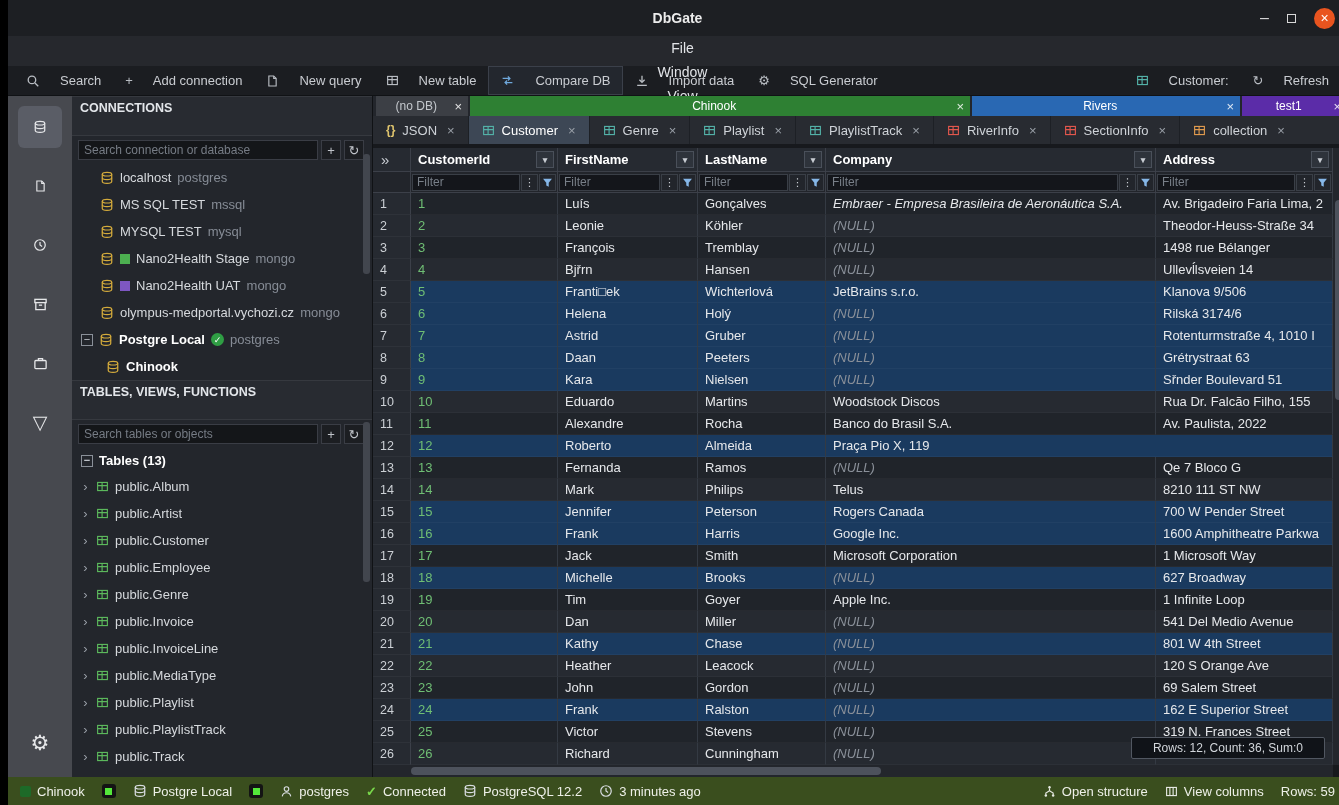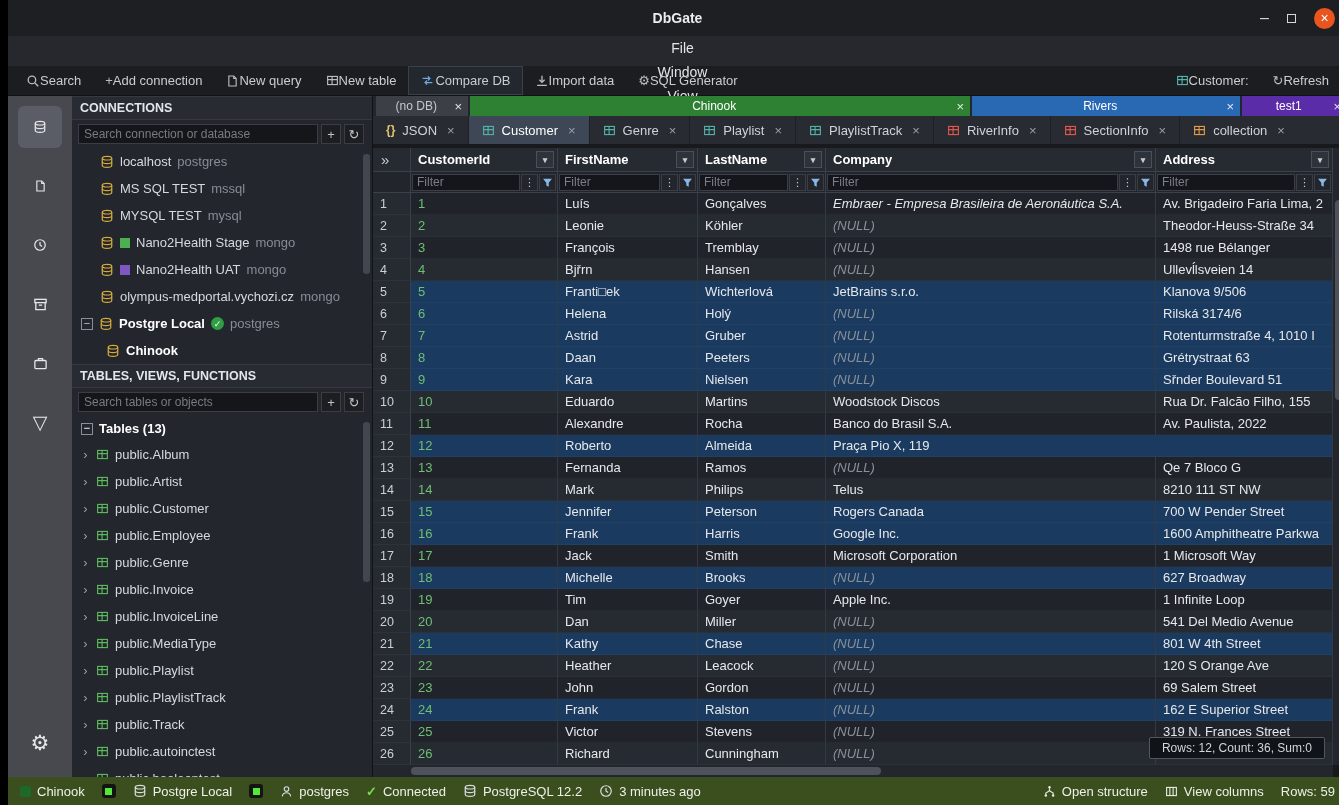--- a/index.html
+++ b/index.html
@@ -13,34 +13,34 @@
   .wincontrols{position:absolute;right:12px;top:0;height:100%;display:flex;align-items:center;gap:18px;}
   .minbtn{color:#d8d8d8;font-size:16px;line-height:10px;}
   .maxbox{width:9px;height:9px;border:1px solid #d8d8d8;display:inline-block;}
   .closebtn{width:21px;height:21px;border-radius:50%;background:#e9541f;color:#fff;display:flex;align-items:center;justify-content:center;font-size:14px;}
 
   
   .menubar{height:30px;background:#26282d;display:flex;align-items:center;padding-left:10px;flex-direction:column;}
   .menu-item{padding:4px 10px;font-size:14px;color:#e2e4e8;cursor:default;}
   .toolbar{height:30px;background:#1b1d21;display:flex;align-items:center;justify-content:space-between;padding:0 6px;border-bottom:1px solid #101215;}
   .toolbar-left,.toolbar-right{display:flex;align-items:center;height:100%;}
-  .toolbar-btn{display:flex;align-items:center;gap:0;padding:0 12px;height:100%;color:#c9ccd1;font-size:13px;}
+  .toolbar-btn{display:flex;align-items:center;gap:20px;padding:0 12px;height:100%;color:#c9ccd1;font-size:13px;}
   .toolbar-btn.active{background:#23272e;box-shadow:inset 0 0 0 1px #3b404a;}
   .icon{display:inline-flex;align-items:center;justify-content:center;line-height:1;}
 
   
   .main{position:absolute;top:96px;left:0;right:0;bottom:28px;display:flex;}
 
   .iconbar{width:64px;background:#47494f;display:flex;flex-direction:column;align-items:center;padding-top:10px;flex:none;}
   .iconbar-item{width:44px;height:42px;display:flex;align-items:center;justify-content:center;margin-bottom:17px;color:#e6e7e9;font-size:19px;border-radius:6px;}
   .iconbar-item.selected{background:#5a5d66;}
   .iconbar-item.bottom{margin-top:auto;margin-bottom:14px;}
 
   .leftpanel{width:301px;background:#23262c;position:relative;overflow:hidden;border-right:1px solid #101215;display:flex;flex-direction:column;flex:none;}
-  .panel-header{height:24px;line-height:23px;background:#282b31;border-top:1px solid #36393f;border-bottom:1px solid #36393f;font-weight:bold;font-size:12.5px;padding-left:8px;color:#e3e6ea;flex:none;}
+  .panel-header{height:40px;line-height:23px;background:#282b31;border-top:1px solid #36393f;border-bottom:1px solid #36393f;font-weight:bold;font-size:12.5px;padding-left:8px;color:#e3e6ea;flex:none;}
   .searchrow{display:flex;align-items:center;padding:4px 8px 4px 6px;gap:3px;flex:none;}
   .search{flex:1;min-width:0;height:20px;background:#141619;border:1px solid #3a3d45;color:#aeb4bc;font-size:12px;padding:0 5px;outline:none;font-family:"Liberation Sans",sans-serif;}
   .search::placeholder{color:#767c85;}
   .mini{width:20px;height:20px;background:#1c1e22;border:1px solid #3a3d45;color:#c0c4ca;font-size:13px;display:flex;align-items:center;justify-content:center;padding:0;}
   .tree{flex:none;}
   .tree-item{height:27px;display:flex;align-items:center;padding-left:9px;gap:6px;font-size:13px;white-space:nowrap;overflow:hidden;}
   .tree-item.child{padding-left:34px;}
   .expander{width:12px;height:12px;border:1px solid #8a9099;color:#c6cad0;font-size:11px;line-height:9px;display:inline-flex;align-items:center;justify-content:center;flex:none;}
   .exp-spacer{width:13px;flex:none;}
   .tree-name{color:#d6d9dd;}
@@ -83,21 +83,21 @@
   .grid-row.even .cell{background:#262a31;}
   .grid-row.hl .cell{background:#1a3a5f;}
   .gutter-c{width:38px;flex:none;padding-left:7px;display:flex;align-items:center;background:#262a31;border-right:1px solid #3c4049;border-bottom:1px solid rgba(255,255,255,.04);color:#ccd0d5;font-size:12.5px;}
   .cell{flex:none;display:flex;align-items:center;padding:0 7px;border-right:1px solid #343a43;border-bottom:1px solid rgba(255,255,255,.03);white-space:nowrap;overflow:hidden;font-size:13px;color:#e6e8eb;min-width:0;}
   .cell.id{color:#6fbe74;}
   .cell.null{color:#8a9099;font-style:italic;}
   .hscroll{position:absolute;left:0;right:14px;bottom:0;height:12px;background:#23262c;}
   .hthumb{position:absolute;left:38px;width:470px;top:2px;bottom:2px;background:#4d525c;border-radius:4px;}
   .vscroll{position:absolute;right:0;top:0;bottom:12px;width:14px;background:#23262c;}
   .vthumb{position:absolute;top:52px;height:200px;left:2px;right:2px;background:#4d525c;border-radius:4px;}
-  .sel-tooltip{position:absolute;right:22px;bottom:18px;background:#101318;border:1px solid #515761;color:#d2d6db;font-size:12px;padding:3px 12px;border-radius:2px;white-space:nowrap;z-index:5;}
+  .sel-tooltip{position:absolute;right:22px;bottom:18px;background:#101318;border:1px solid #515761;color:#d2d6db;font-size:12px;padding:3px 21px;border-radius:2px;white-space:nowrap;z-index:5;}
 
   
   .statusbar{position:absolute;left:0;right:0;bottom:0;height:28px;background:#3a4e1e;display:flex;align-items:center;justify-content:space-between;padding:0 12px;color:#eef0e8;font-size:13px;}
   .sb-group{display:flex;align-items:center;gap:17px;}
   .sb-item{display:flex;align-items:center;gap:6px;white-space:nowrap;}
   .led{width:14px;height:14px;background:#141414;border-radius:3px;display:inline-flex;align-items:center;justify-content:center;}
   .led i{width:7px;height:7px;background:#54e83a;display:block;}
   .dbswatch{width:11px;height:11px;background:#1d6a28;border-radius:2px;display:inline-block;}
   .checkmark{color:#79d84b;font-weight:bold;}
 </style>

